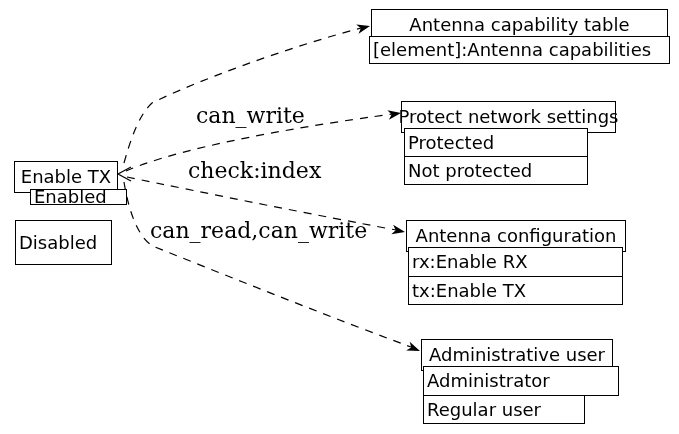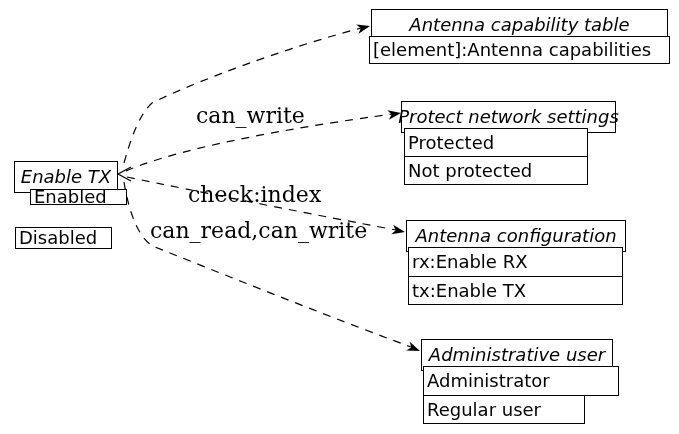--- a/index.html
+++ b/index.html
@@ -42,27 +42,27 @@
     position: absolute;
     box-sizing: border-box;
     border: 1.5px solid #000000;
     background: #ffffff;
     display: flex;
     align-items: center;
     font-size: 18px;
     line-height: 1;
     white-space: nowrap;
   }
-  .hdr { justify-content: center; padding: 15px 2px; font-style: italic; }
+  .hdr { justify-content: center; padding: 15px 2px; }
   .row { justify-content: flex-start; padding: 0 3px; }
 
   
   #etx-hdr { left: 14px;  top: 161px; width: 104px; height: 29px; }
   #etx-r0  { left: 30px;  top: 189px; width: 97px;  height: 16px; text-align: right; }
-  #etx-r1  { left: 15px;  top: 227px; width: 97px;  height: 22px; }
+  #etx-r1  { left: 15px;  top: 220px; width: 97px;  height: 45px; }
 
   
   #act-hdr { left: 371px; top: 9px;   width: 297px; height: 28px; }
   #act-r0  { left: 369px; top: 36px;  width: 301px; height: 28px; }
 
   
   #pns-hdr { left: 401px; top: 101px; width: 215px; height: 28px; }
   #pns-r0  { left: 404px; top: 128px; width: 184px; height: 29px; }
   #pns-r1  { left: 404px; top: 156px; width: 184px; height: 29px; }
 
@@ -79,21 +79,21 @@
   .edge-label {
     position: absolute;
     font-family: "DejaVu Serif", serif;
     font-size: 22px;
     line-height: 22px;
     color: #000000;
     white-space: nowrap;
   }
   #lbl-check      { left: 213px; top: 13px;  }
   #lbl-can-write  { left: 196px; top: 105px; }
-  #lbl-check-index{ left: 188px; top: 160px; margin-top: 24px; }
+  #lbl-check-index{ left: 188px; top: 160px; }
   #lbl-can-read   { left: 150px; top: 220px; }
 </style>
 </head>
 <body>
 
 <div class="stage">
 
   <svg class="edges" viewBox="0 0 679 434" xmlns="http://www.w3.org/2000/svg">
 
     <path class="edge" d="M 124,163 C 131,138 139,115 152,103 C 192,83 282,49 361,28"></path>

